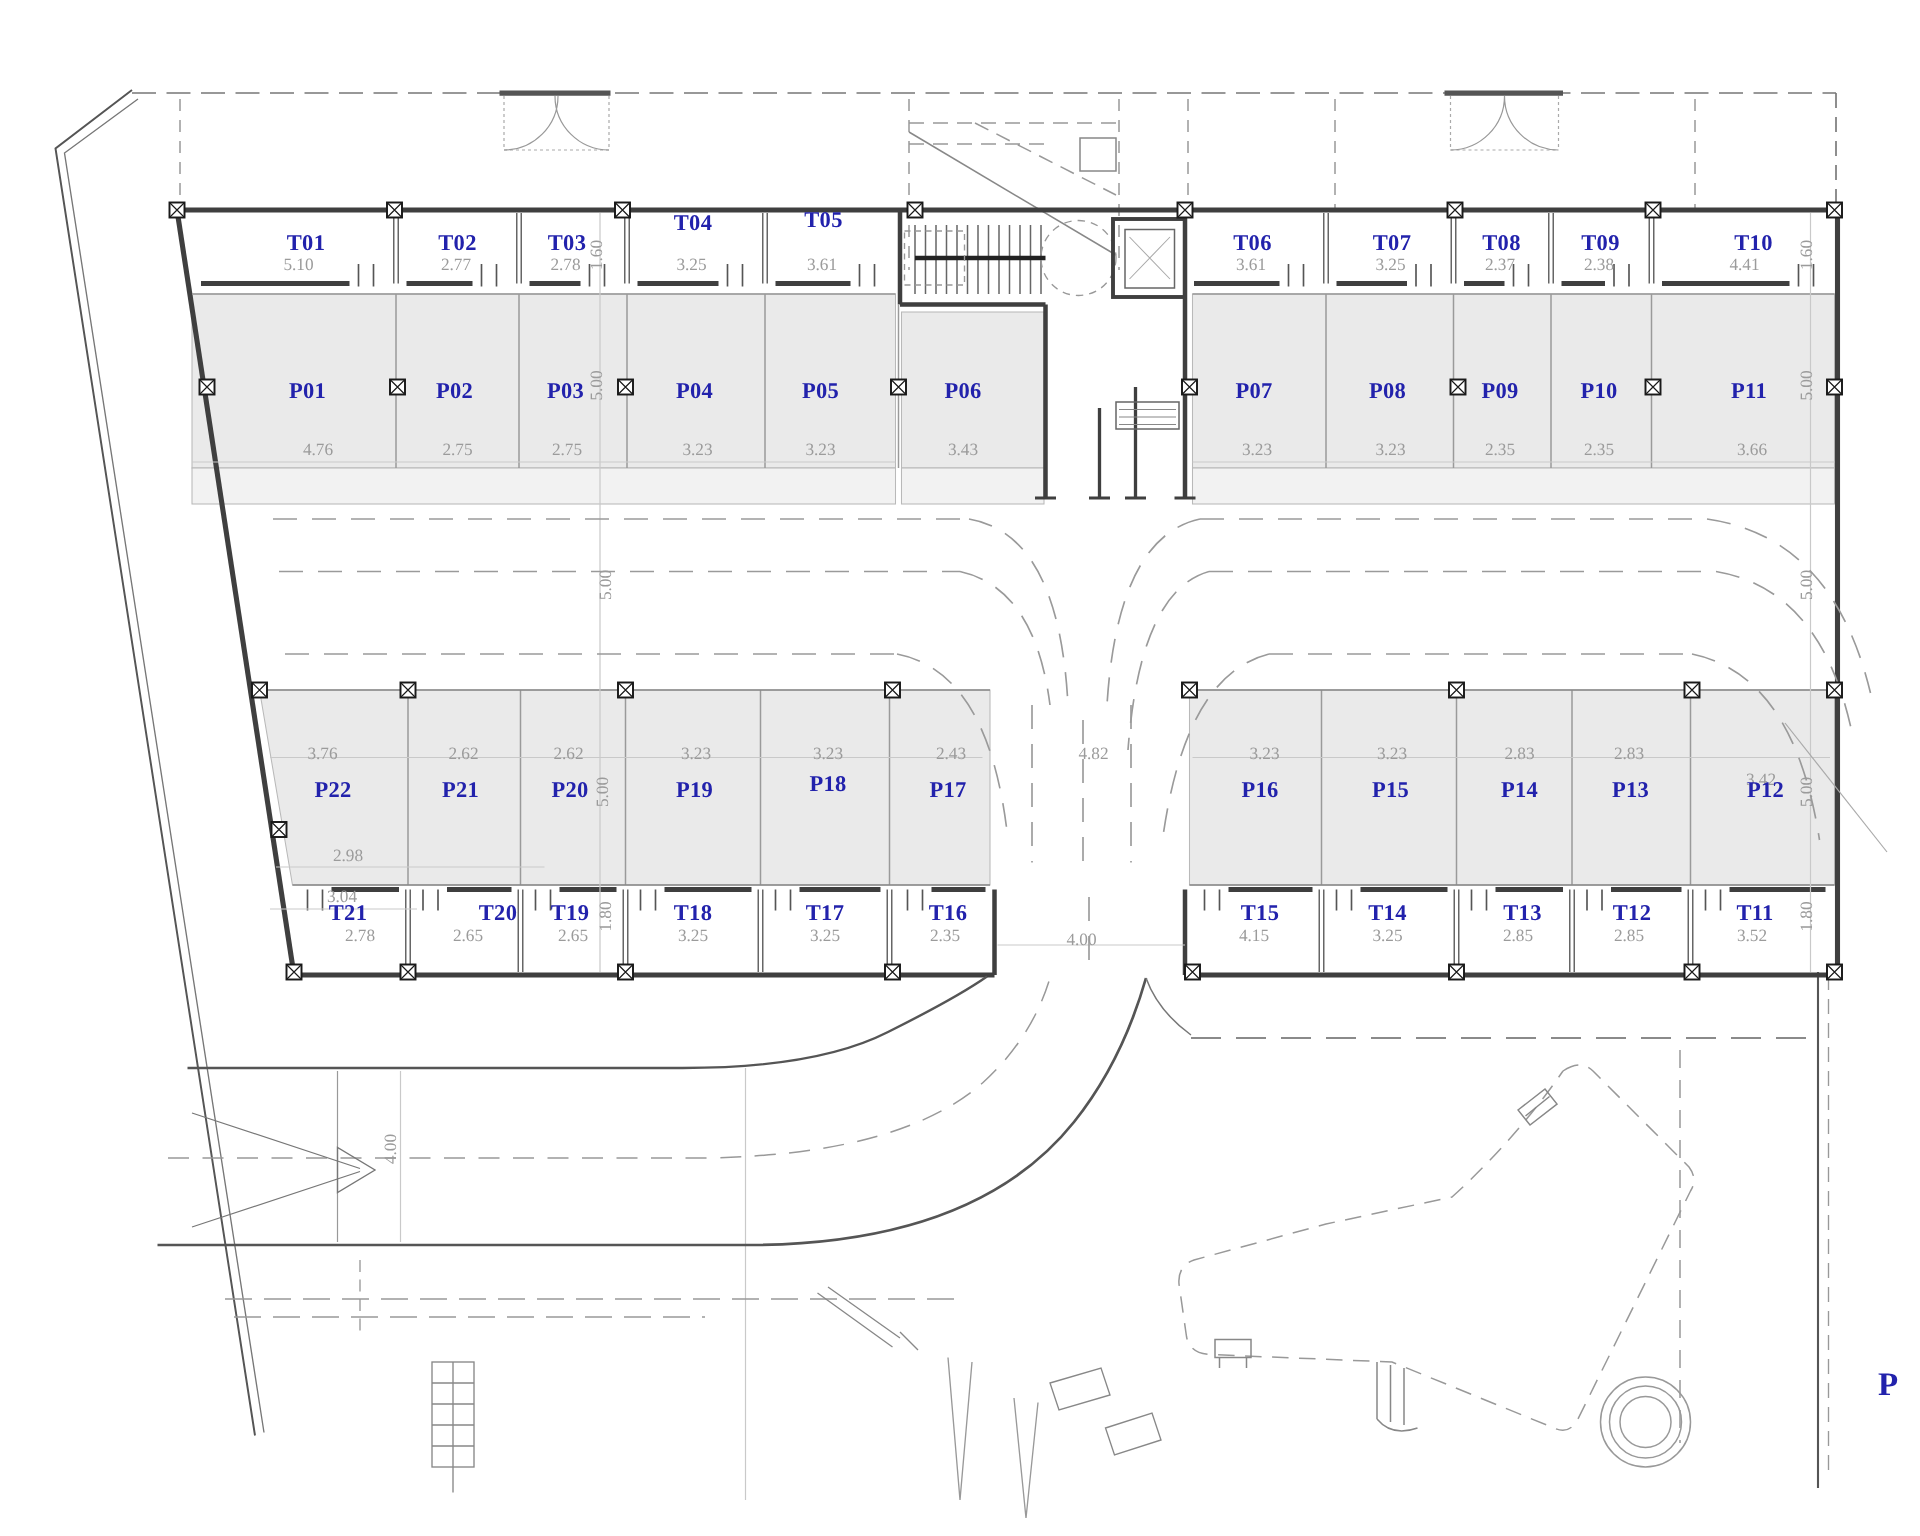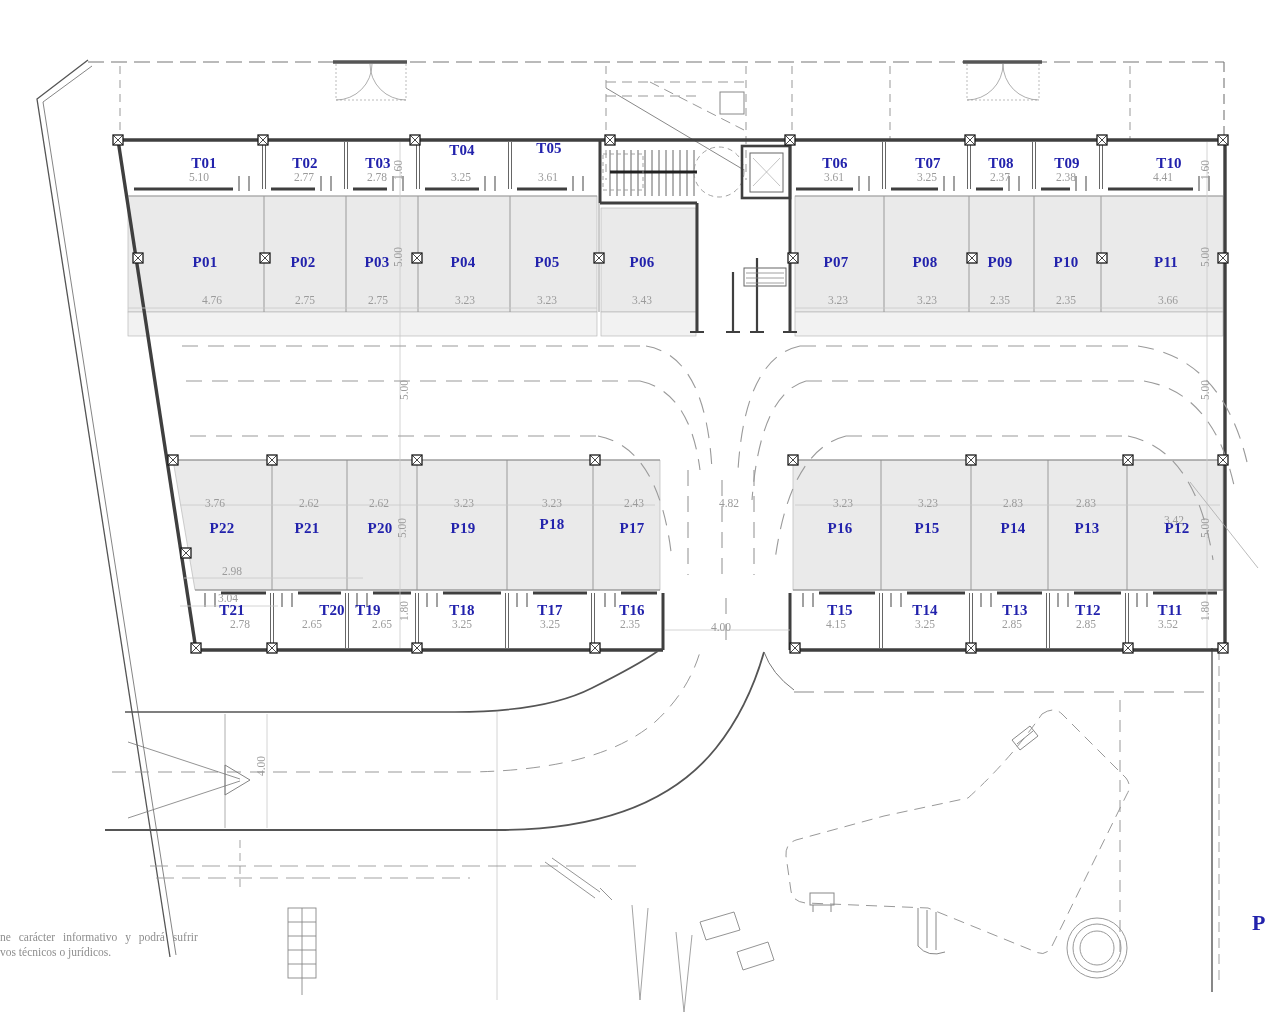--- a/index.html
+++ b/index.html
@@ -286,40 +286,36 @@
 <div class="lb" style="left:1087px;top:528px">P13</div>
 <div class="dm" style="left:1174px;top:520px">3.42</div>
 <div class="lb" style="left:1177px;top:528px">P12</div>
 <div class="dm" style="left:232px;top:571px">2.98</div>
 <div class="dm" style="left:228px;top:598px">3.04</div>
 
 <div class="lb" style="left:232px;top:610px">T21</div>
 <div class="dm" style="left:240px;top:624px">2.78</div>
 <div class="lb" style="left:332px;top:610px">T20</div>
 <div class="dm" style="left:312px;top:624px">2.65</div>
-<div class="lb" style="left:368px;top:610px">T19</div>
+<div class="lb" style="left:380px;top:610px">T19</div>
 <div class="dm" style="left:382px;top:624px">2.65</div>
 <div class="lb" style="left:462px;top:610px">T18</div>
 <div class="dm" style="left:462px;top:624px">3.25</div>
 <div class="lb" style="left:550px;top:610px">T17</div>
 <div class="dm" style="left:550px;top:624px">3.25</div>
 <div class="lb" style="left:632px;top:610px">T16</div>
 <div class="dm" style="left:630px;top:624px">2.35</div>
 <div class="dm" style="left:721px;top:627px">4.00</div>
 <div class="lb" style="left:840px;top:610px">T15</div>
 <div class="dm" style="left:836px;top:624px">4.15</div>
 <div class="lb" style="left:925px;top:610px">T14</div>
 <div class="dm" style="left:925px;top:624px">3.25</div>
 <div class="lb" style="left:1015px;top:610px">T13</div>
 <div class="dm" style="left:1012px;top:624px">2.85</div>
 <div class="lb" style="left:1088px;top:610px">T12</div>
 <div class="dm" style="left:1086px;top:624px">2.85</div>
 <div class="lb" style="left:1170px;top:610px">T11</div>
 <div class="dm" style="left:1168px;top:624px">3.52</div>
 
-<div class="footer">
-  <div class="l1">ne carácter informativo y podrá sufrir</div>
-  <div class="l2">vos técnicos o jurídicos.</div>
+
+<div class="corner">P</div>
+
 </div>
 
-<div class="corner">P</div>
-
-</div>
-
 </body></html>

